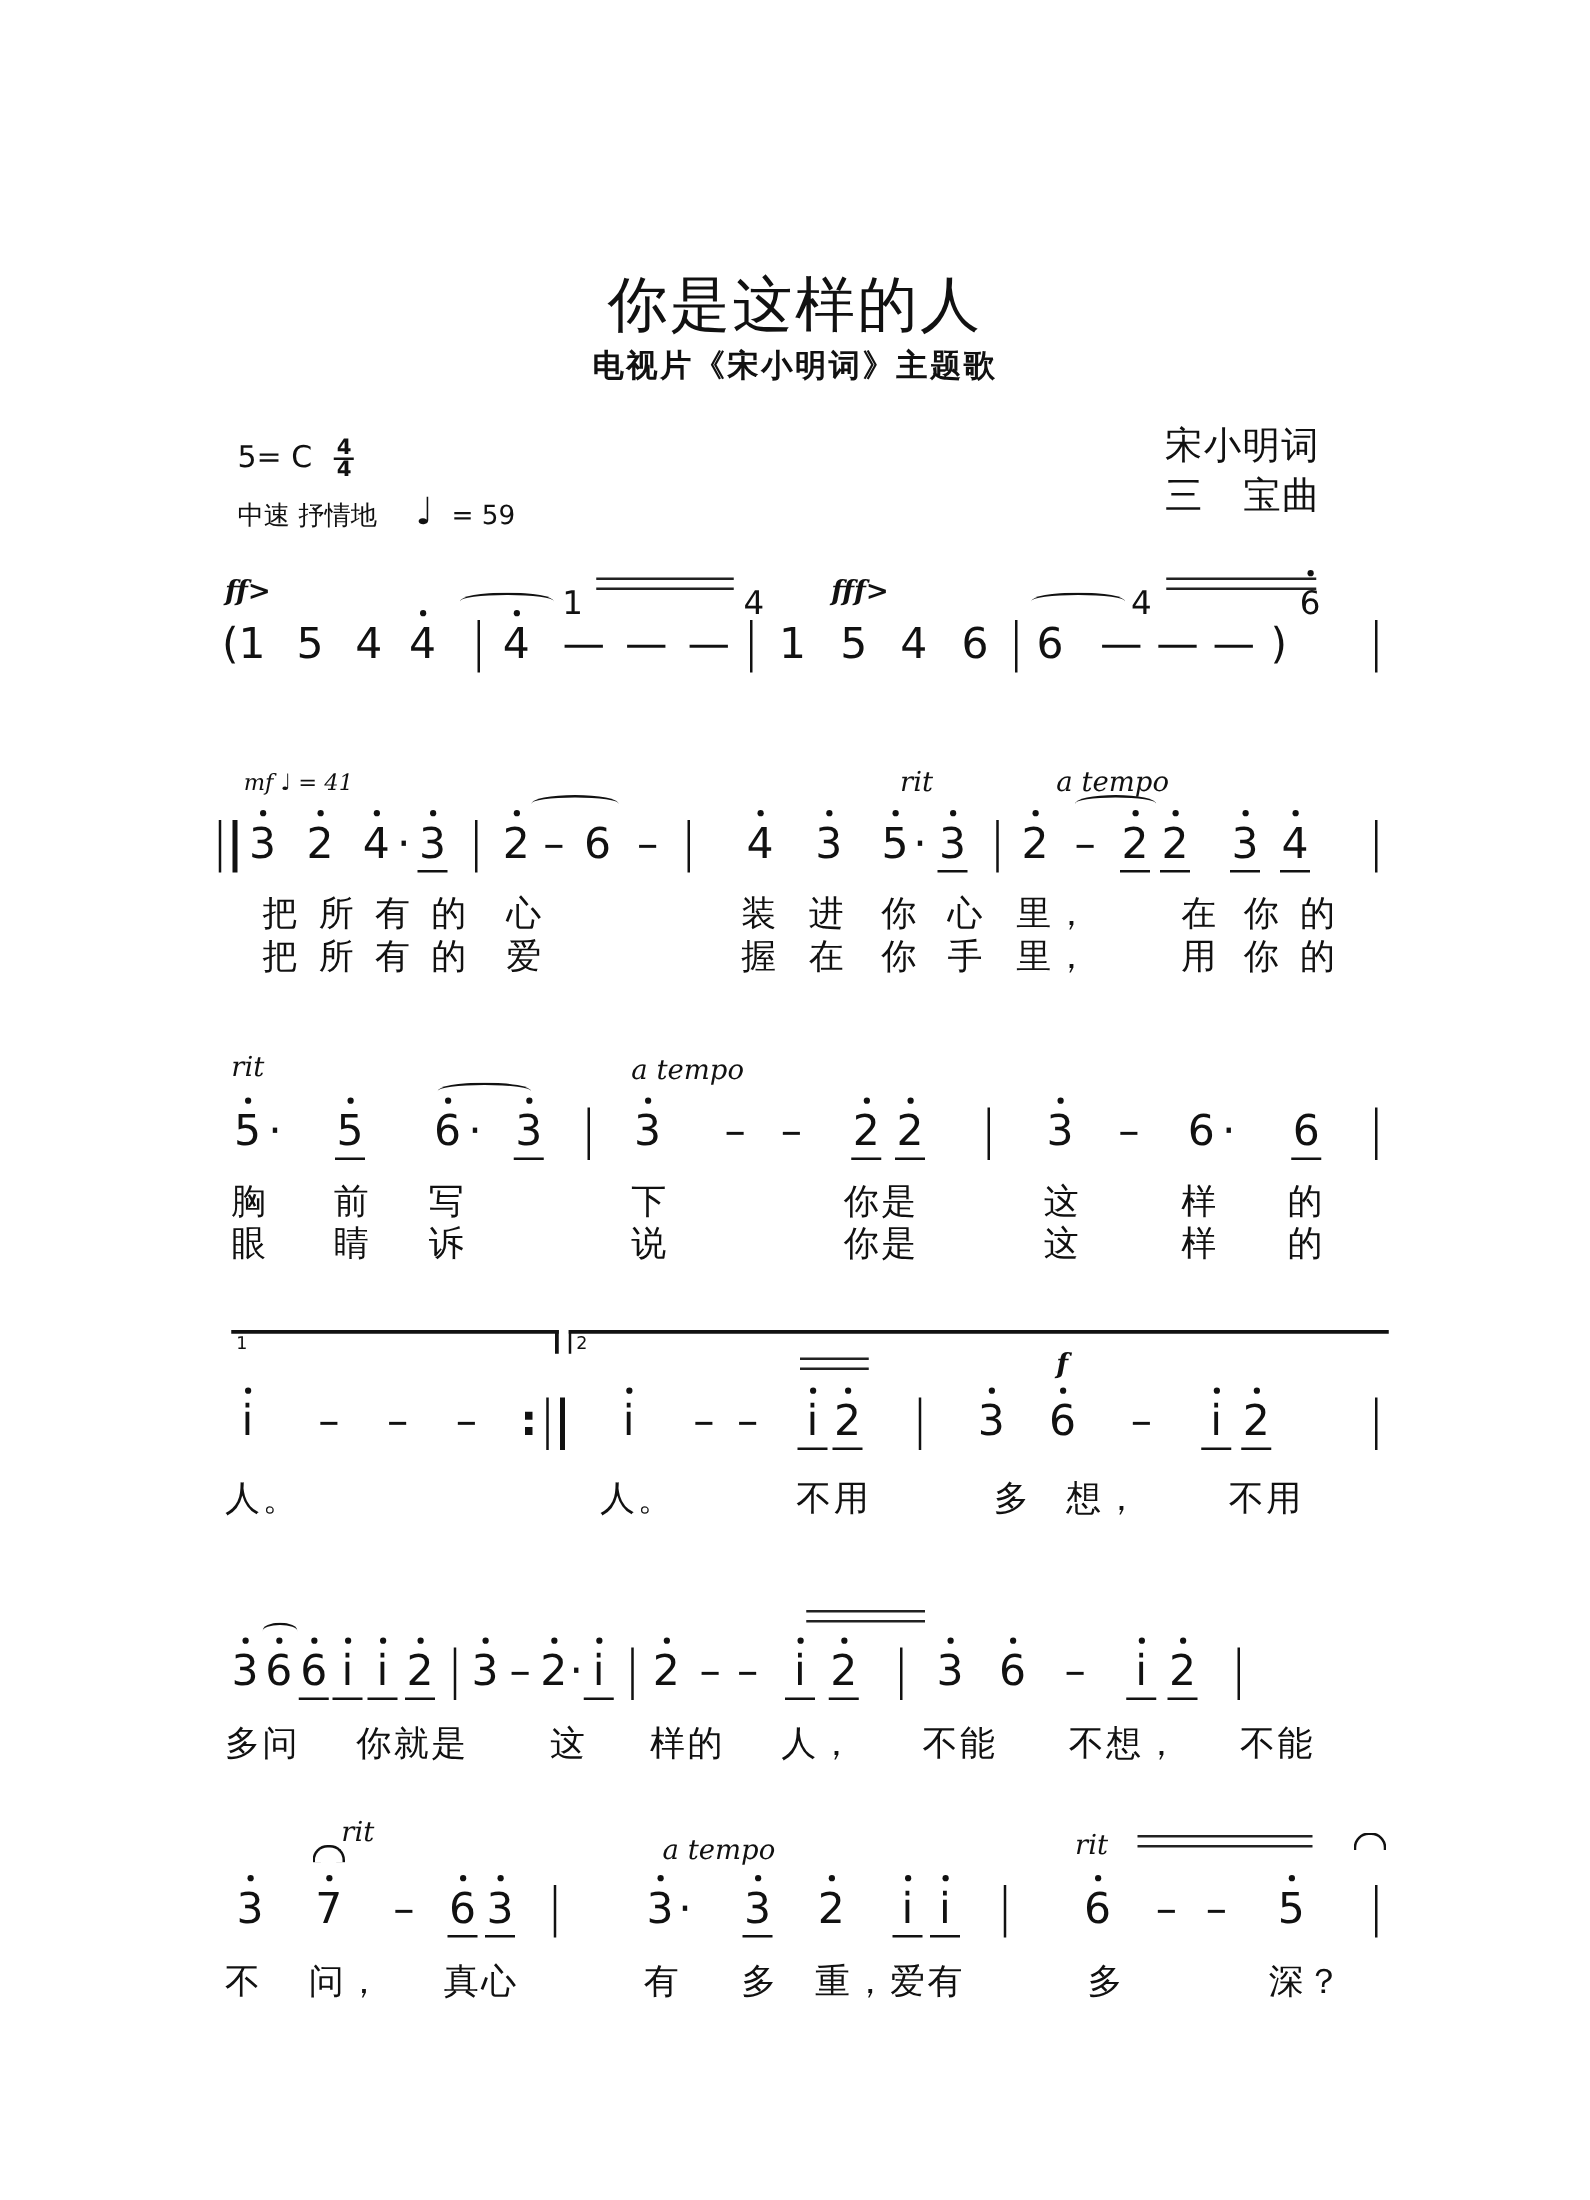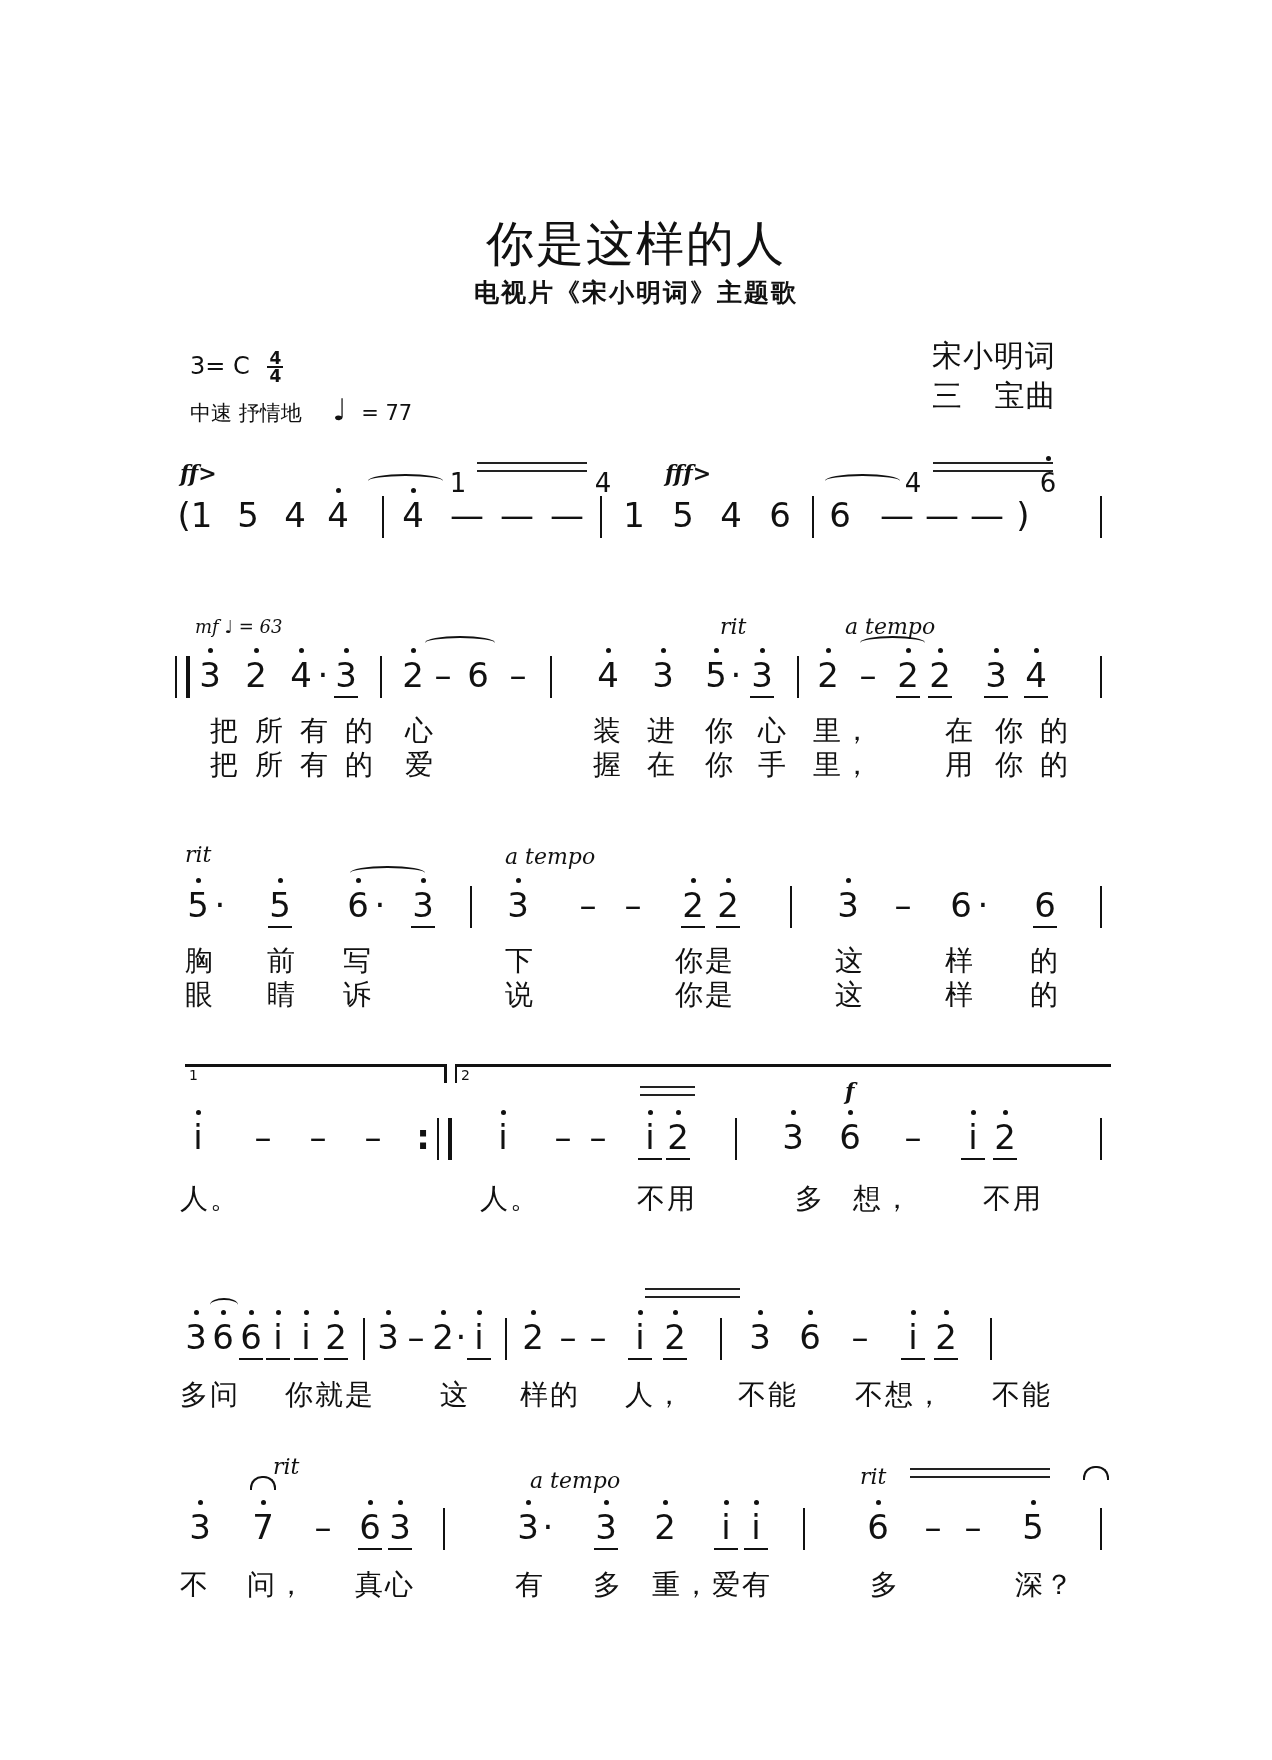--- a/index.html
+++ b/index.html
@@ -30,30 +30,30 @@
   .volta { position:absolute; border-top:3px solid #111; height:16px; font-size:14px; padding-left:4px; }
   .fermata { position:absolute; width:22px; height:12px; border:2px solid #111; border-bottom:none; border-radius:12px 12px 0 0; }
 </style>
 </head>
 <body>
 
 <div class="abs title">你是这样的人</div>
 <div class="abs subtitle">电视片《宋小明词》主题歌</div>
 
 <div class="abs key">
-  <span>3= C</span>
+  <span>5= C</span>
   <span class="frac">
     <span>4</span>
     <span>4</span>
   </span>
 </div>
 <div class="abs tempo">
   <span>中速    抒情地</span>
   <span class="note">♩</span>
-  <span>= 77</span>
+  <span>= 59</span>
 </div>
 <div class="abs credit" style="top:336px">宋小明词</div>
 <div class="abs credit" style="top:376px; white-space:pre">三   宝曲</div>
 
 <div class="row" style="top:490px">
   <span class="mark" style="left:5px;top:-30px;font-weight:bold">ff&gt;</span>
   <span class="mark" style="left:490px;top:-30px;font-weight:bold">fff&gt;</span>
   <div class="slur" style="left:193px;top:-16px;width:75px"></div>
   <span class="n" style="left:270px;top:-32px;font-size:26px">1</span>
   <div class="hair" style="left:302px;top:-28px;width:110px"></div>
@@ -81,21 +81,21 @@
     <span class="n" style="left:652px">6</span>
     <span class="n" style="left:705px">—</span>
     <span class="n" style="left:750px">—</span>
     <span class="n" style="left:795px">—</span>
     <span class="n" style="left:835px">)</span>
     <div class="bar" style="left:925px"></div>
   </div>
 </div>
 
 <div class="row" style="top:650px">
-  <span class="mark" style="left:20px;top:-34px;font-size:18px">mf ♩ = 63</span>
+  <span class="mark" style="left:20px;top:-34px;font-size:18px">mf ♩ = 41</span>
   <span class="mark" style="left:545px;top:-36px">rit</span>
   <span class="mark" style="left:670px;top:-36px">a tempo</span>
   <div class="slur" style="left:250px;top:-14px;width:70px"></div>
   <div class="slur" style="left:685px;top:-14px;width:65px"></div>
   <div class="notes">
     <div class="dbl" style="left:0"></div>
     <span class="n dot" style="left:22px">3</span>
     <span class="n dot" style="left:68px">2</span>
     <span class="n dot" style="left:113px">4</span>
     <span class="n" style="left:135px">·</span>

